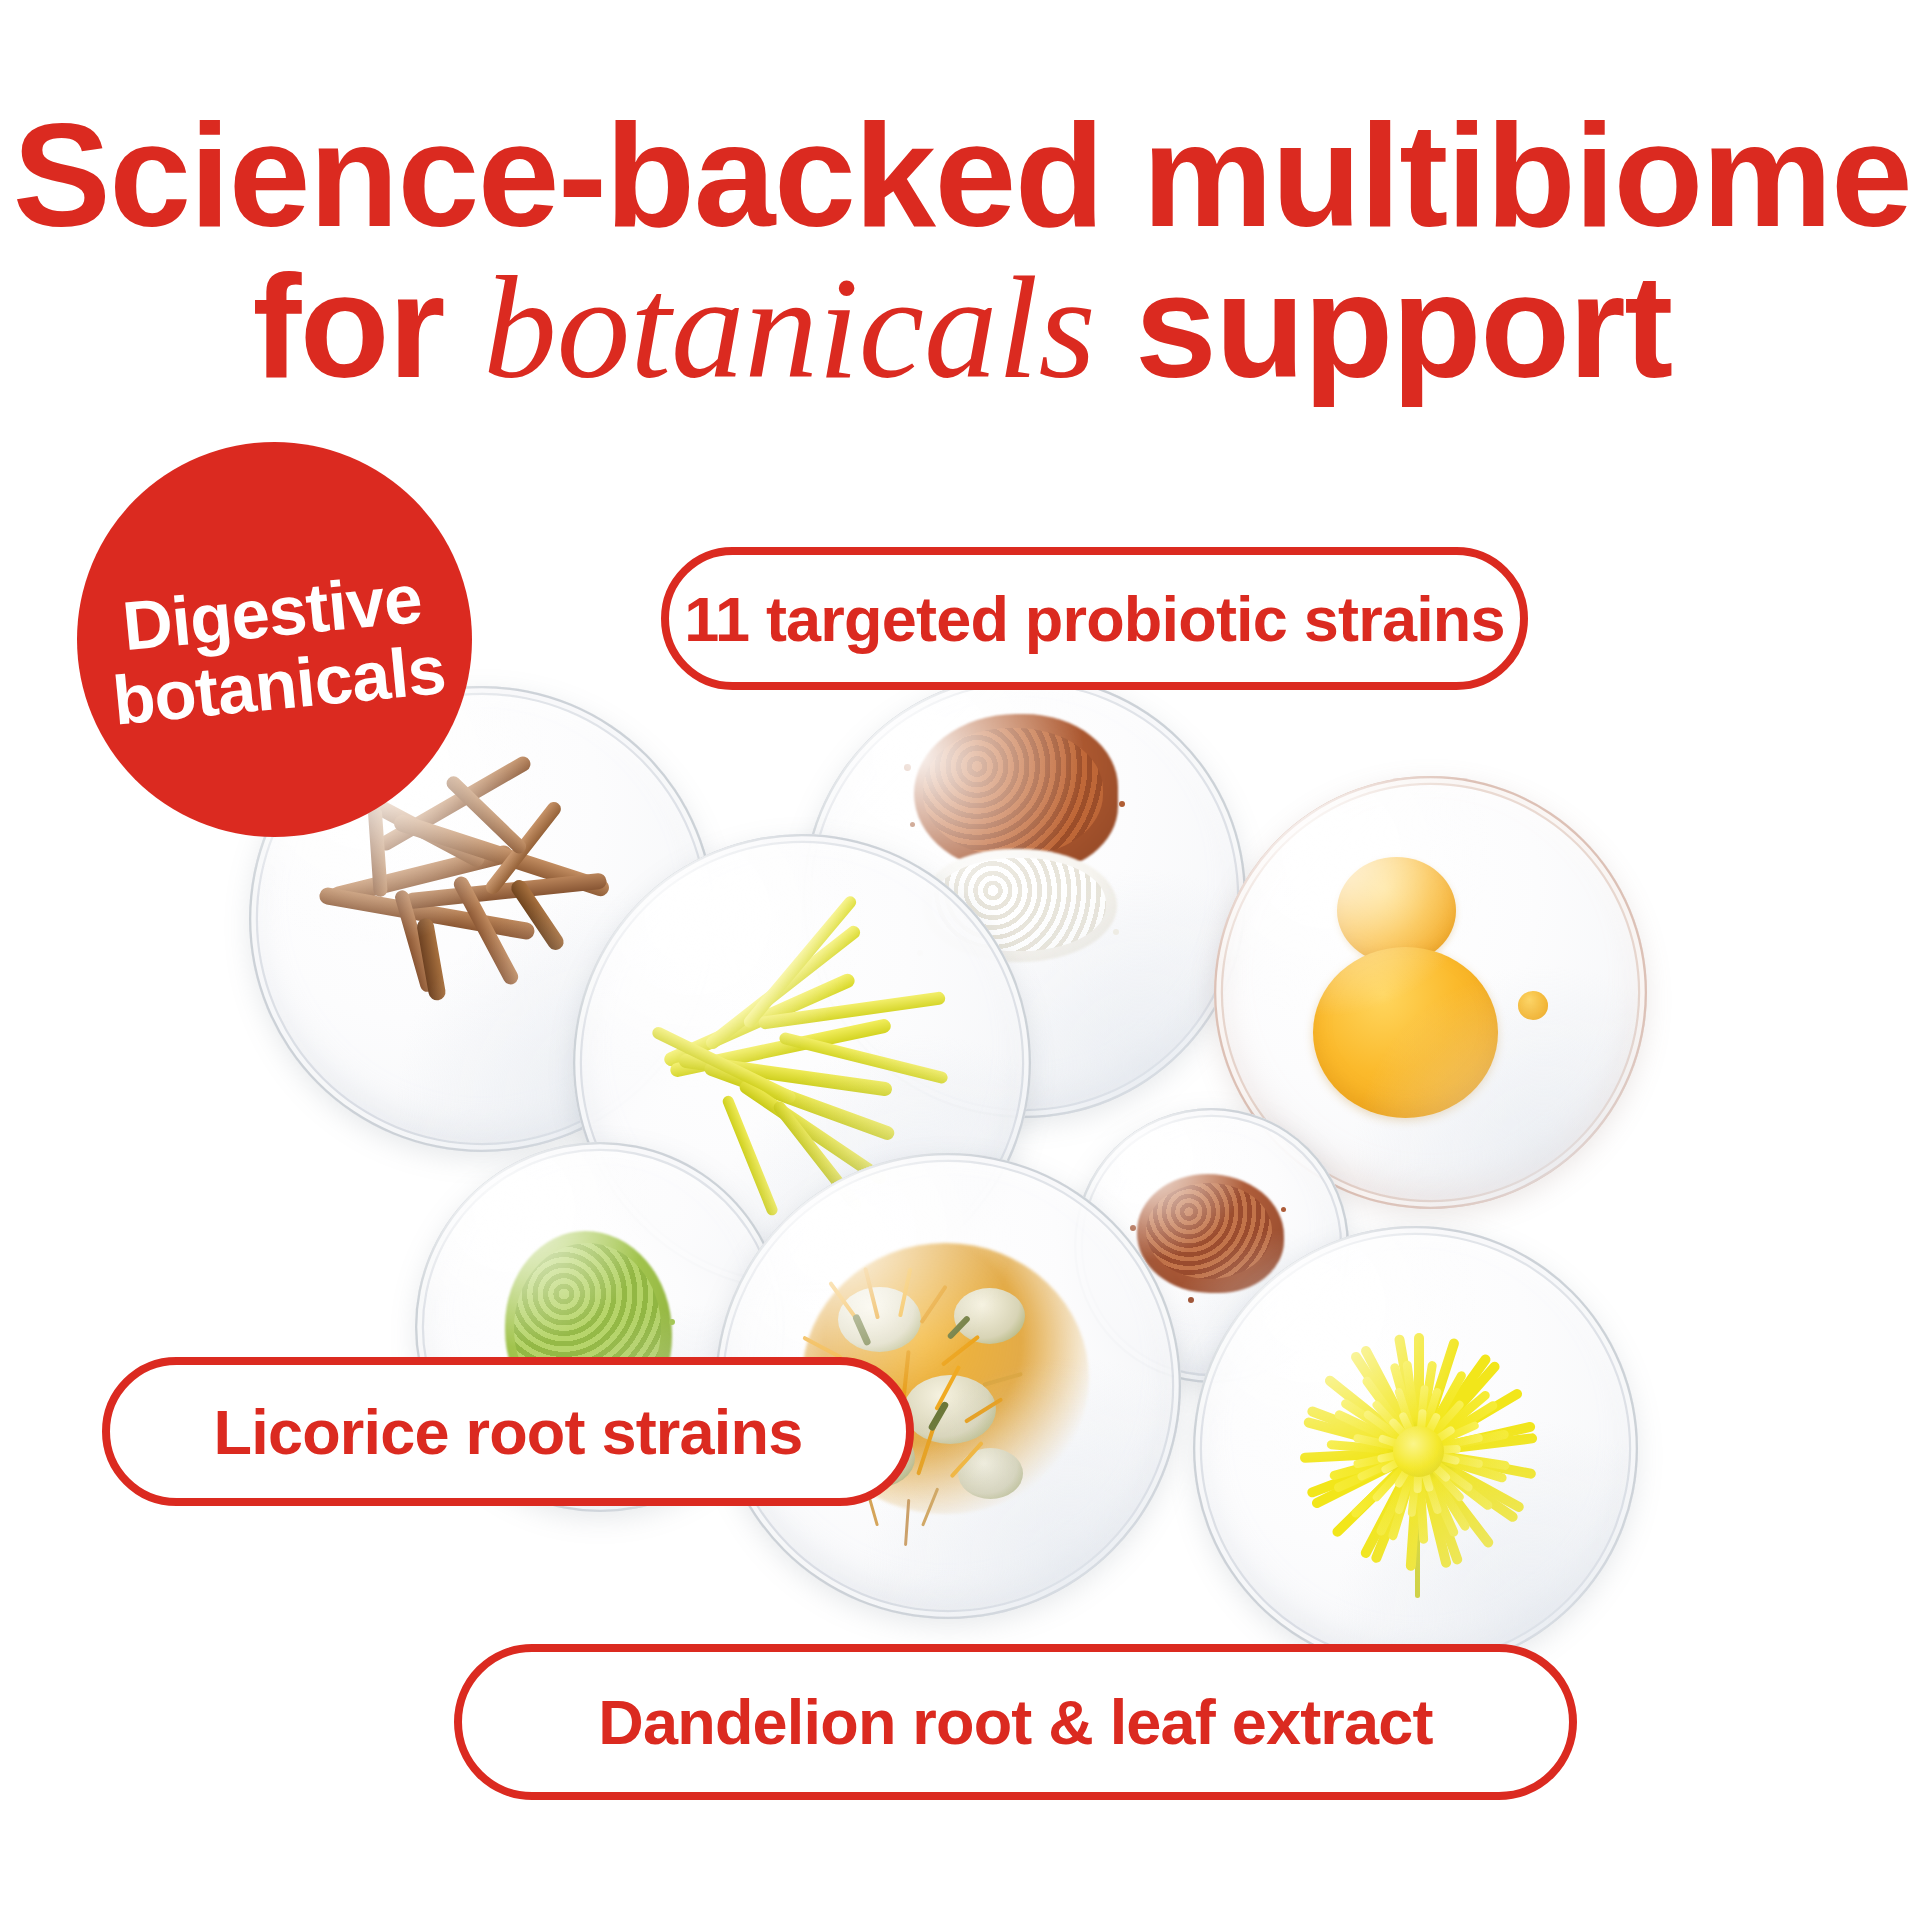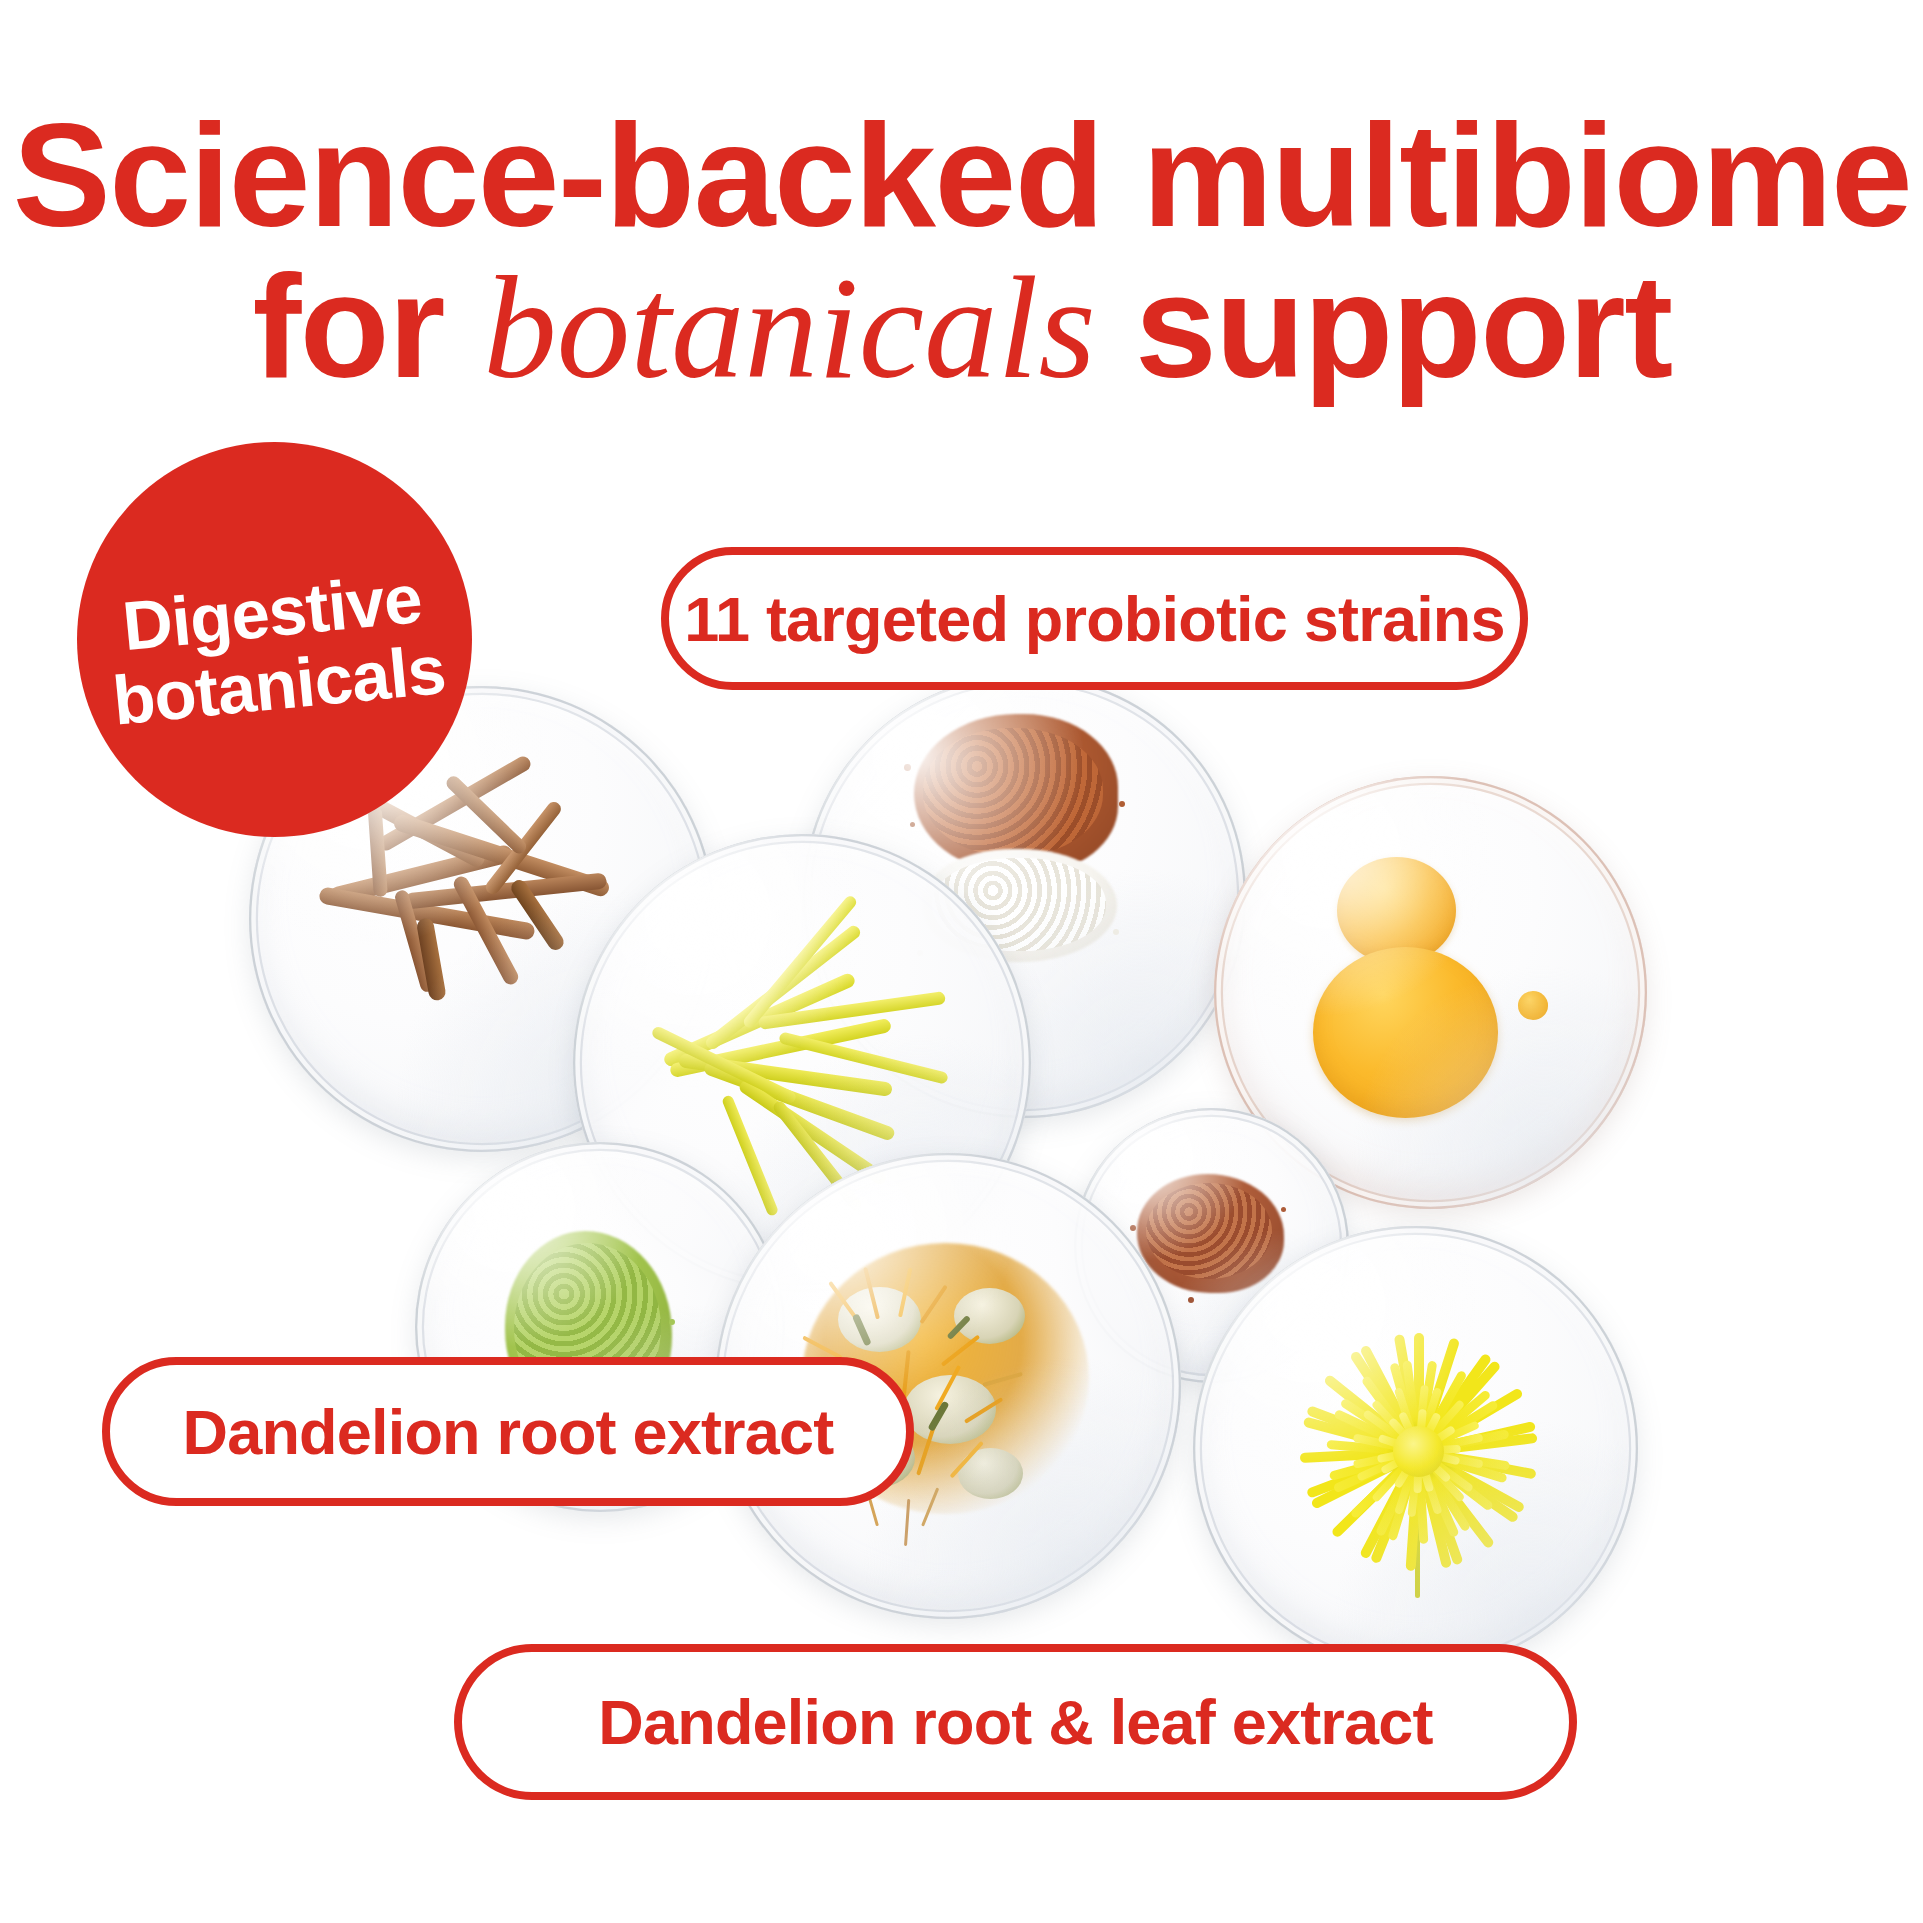--- a/index.html
+++ b/index.html
@@ -343,21 +343,21 @@
       <span>Digestive</span><br>
       <span>botanicals</span>
     </div>
   </div>
 
   <div class="pill" id="pill-probiotic">
     <span>11 targeted probiotic strains</span>
   </div>
 
   <div class="pill" id="pill-licorice">
-    <span>Dandelion root extract</span>
+    <span>Licorice root strains</span>
   </div>
 
   <div class="pill" id="pill-dandelion">
     <span>Dandelion root &amp; leaf extract</span>
   </div>
 
 </div>
 
 
 </body></html>

